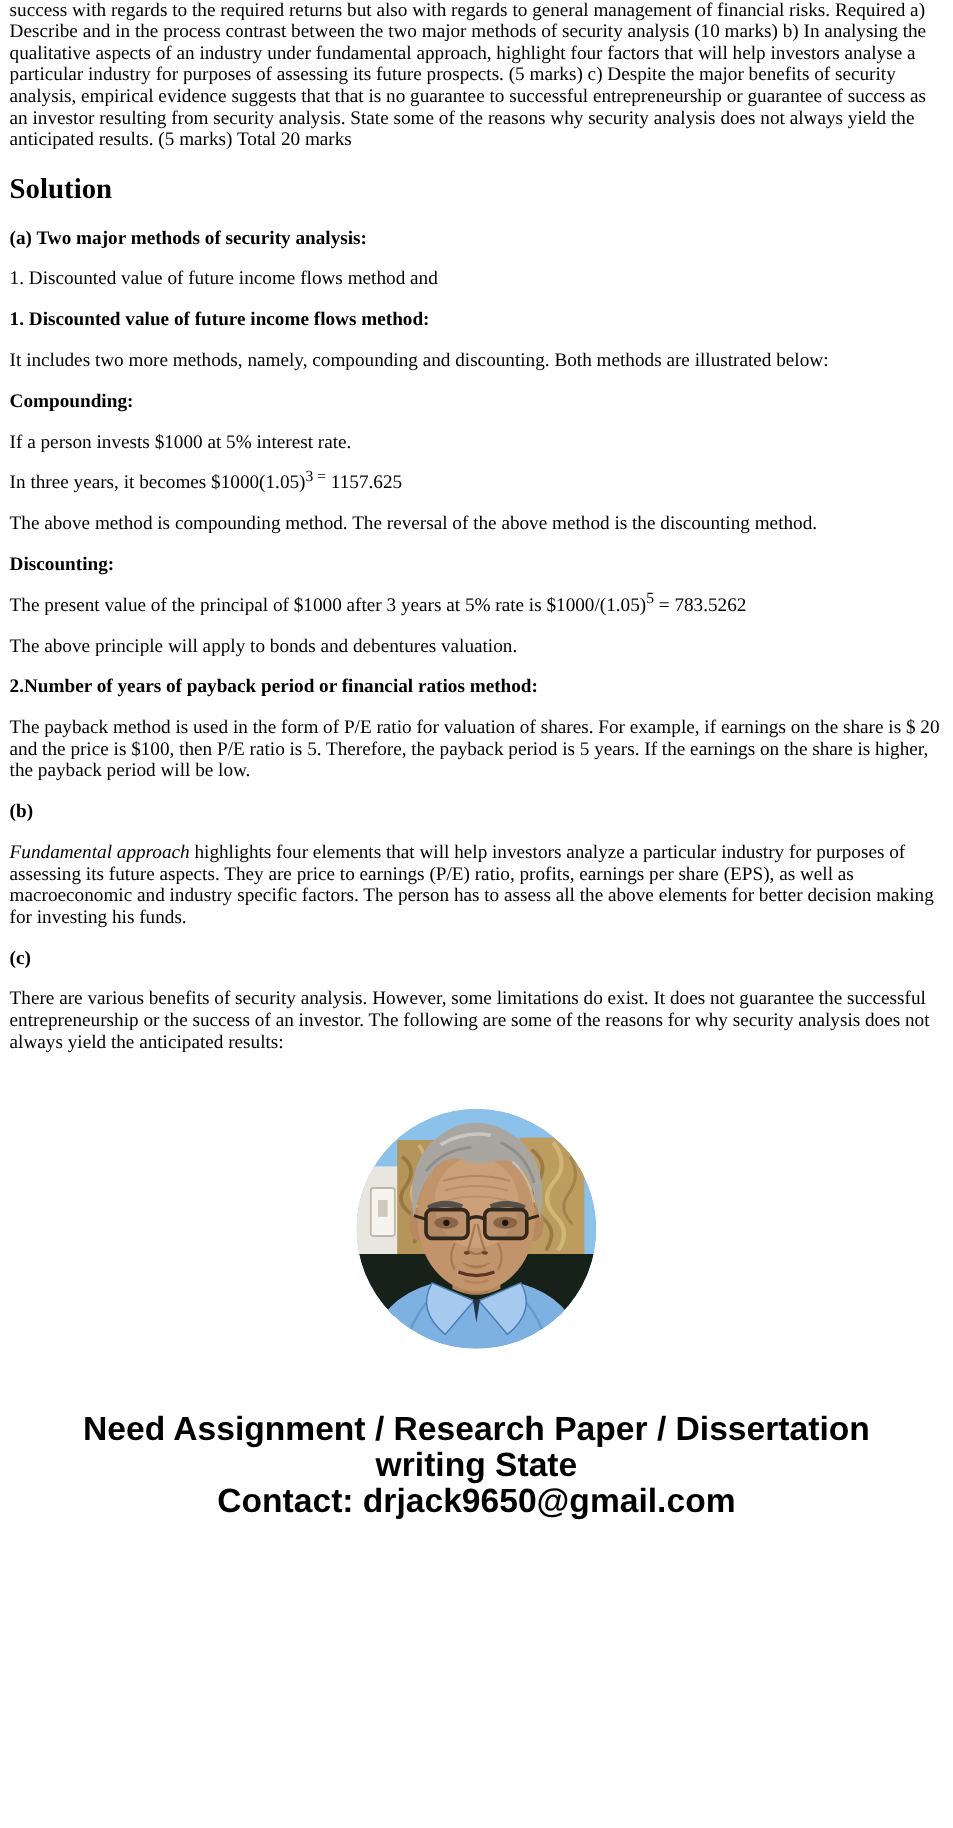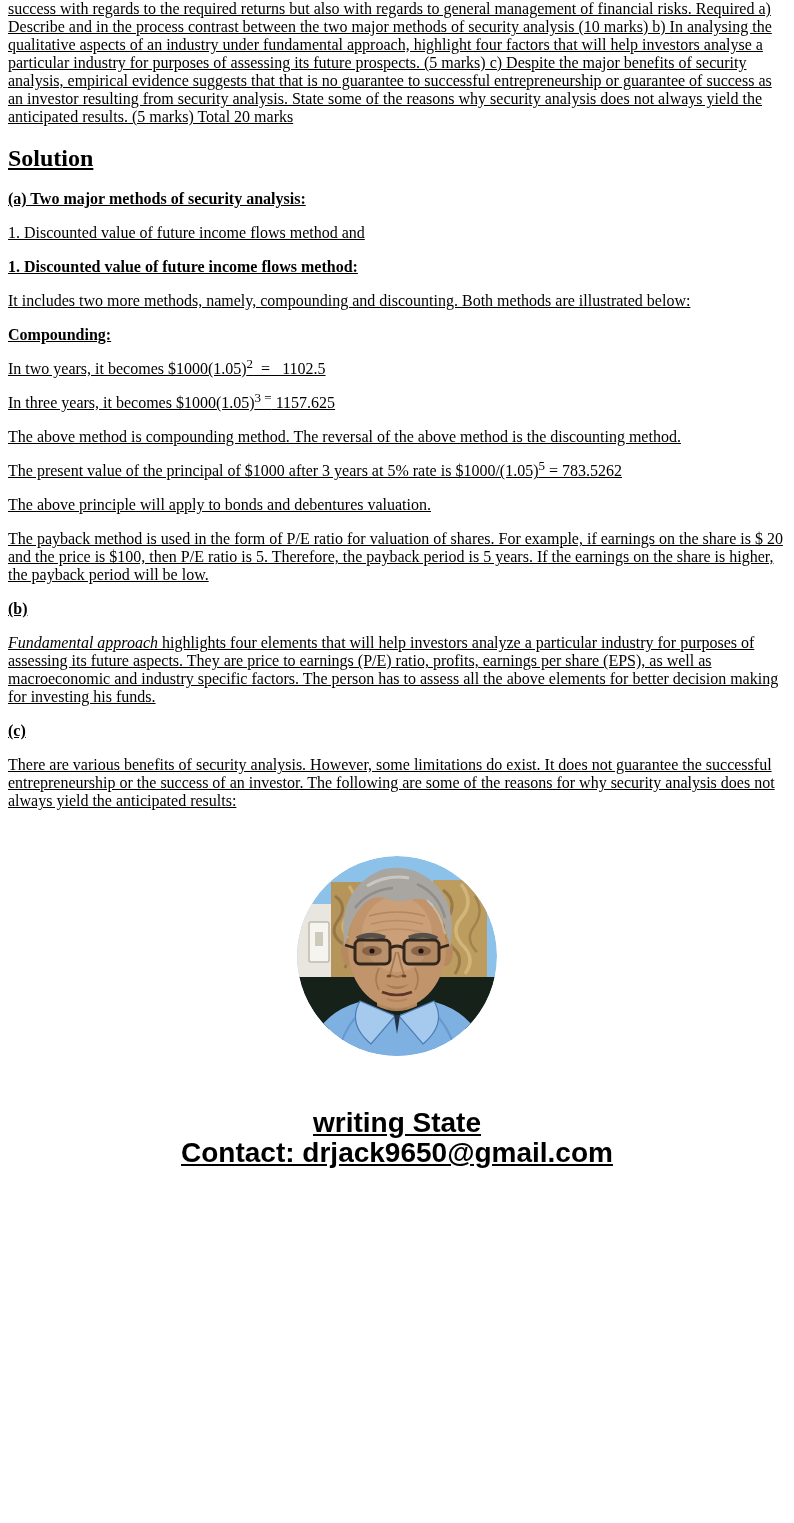--- a/index.html
+++ b/index.html
@@ -1,18 +1,18 @@
 <!DOCTYPE html>
 <html><head>
 <meta charset="utf-8">
 <style>
   html, body { margin: 0; padding: 0; background: #ffffff; color: #000000; }
   .page {
     width: 794px; height: 1362px; overflow: hidden; box-sizing: border-box;
-    padding: 0 8px; font-family: "Liberation Serif", serif; font-size: 16px; text-decoration: underline;
+    padding: 0 8px; font-family: "Liberation Serif", serif; font-size: 16px;
   }
   .para { margin: 16px 0; line-height: normal; }
   .para.first { margin-top: 0; }
   .b { font-weight: bold; }
   .h {
     font-size: 24px; font-weight: bold; margin: 18.7px 0;
     font-family: "Liberation Serif", serif;
   }
   sup { font-size: 13px; line-height: 0; }
   em.lead { font-style: italic; }
@@ -35,27 +35,29 @@
 
   <h3 class="h">Solution</h3>
 
   <p class="para b">(a) Two major methods of security analysis:</p>
   <p class="para">1. Discounted value of future income flows method and</p>
 
   <p class="para b">1. Discounted value of future income flows method:</p>
   <p class="para">It includes two more methods, namely, compounding and discounting. Both methods are illustrated below:</p>
 
   <p class="para b">Compounding:</p>
-  <p class="para"><span>In two years, it becomes $1000(1.05)</span><sup>2</sup><span>&nbsp; =&nbsp;&nbsp; 1102.5</span></p>
+  <p class="para">If a person invests $1000 at 5% interest rate.</p>
   <p class="para"><span>In three years, it becomes $1000(1.05)</span><sup>3 =</sup><span> 1157.625</span></p>
   <p class="para">The above method is compounding method. The reversal of the above method is the discounting method.</p>
 
+  <p class="para b">Discounting:</p>
   <p class="para"><span>The present value of the principal of $1000 after 3 years at 5% rate is $1000/(1.05)</span><sup>5</sup><span> = 783.5262</span></p>
   <p class="para">The above principle will apply to bonds and debentures valuation.</p>
 
+  <p class="para b">2.Number of years of payback period or financial ratios method:</p>
   <p class="para">The payback method is used in the form of P/E ratio for valuation of shares. For example, if earnings on the share is $ 20 and the price is $100, then P/E ratio is 5. Therefore, the payback period is 5 years. If the earnings on the share is higher, the payback period will be low.</p>
 
   <p class="para b">(b)</p>
   <p class="para"><em class="lead">Fundamental approach</em><span> highlights four elements that will help investors analyze a particular industry for purposes of assessing its future aspects. They are price to earnings (P/E) ratio, profits, earnings per share (EPS), as well as macroeconomic and industry specific factors. The person has to assess all the above elements for better decision making for investing his funds.</span></p>
 
   <p class="para b">(c)</p>
   <p class="para">There are various benefits of security analysis. However, some limitations do exist. It does not guarantee the successful entrepreneurship or the success of an investor. The following are some of the reasons for why security analysis does not always yield the anticipated results:</p>
 
   <div class="avatar-wrap">
     <svg viewBox="0 0 200 200" width="200" height="200" aria-hidden="true">
@@ -133,17 +135,18 @@
 
         <path d="M88 128 Q100 133 112 128 Q100 138 88 128" fill="#8a5f3c" opacity="0.5"></path>
         <path d="M85 136 Q100 142 115 136" stroke="#5c3526" stroke-width="2.6" fill="none"></path>
         <path d="M90 143 Q100 147 110 143" stroke="#b07f58" stroke-width="2" fill="none" opacity="0.8"></path>
         <path d="M90 152 Q100 157 110 152" stroke="#9a6f48" stroke-width="1.5" fill="none" opacity="0.5"></path>
       </g>
     </svg>
   </div>
 
   <div class="footer">
+    <div>Need Assignment / Research Paper / Dissertation</div>
     <div>writing State</div>
     <div>Contact: drjack9650@gmail.com</div>
   </div>
 
 </div>
 
 </body></html>

